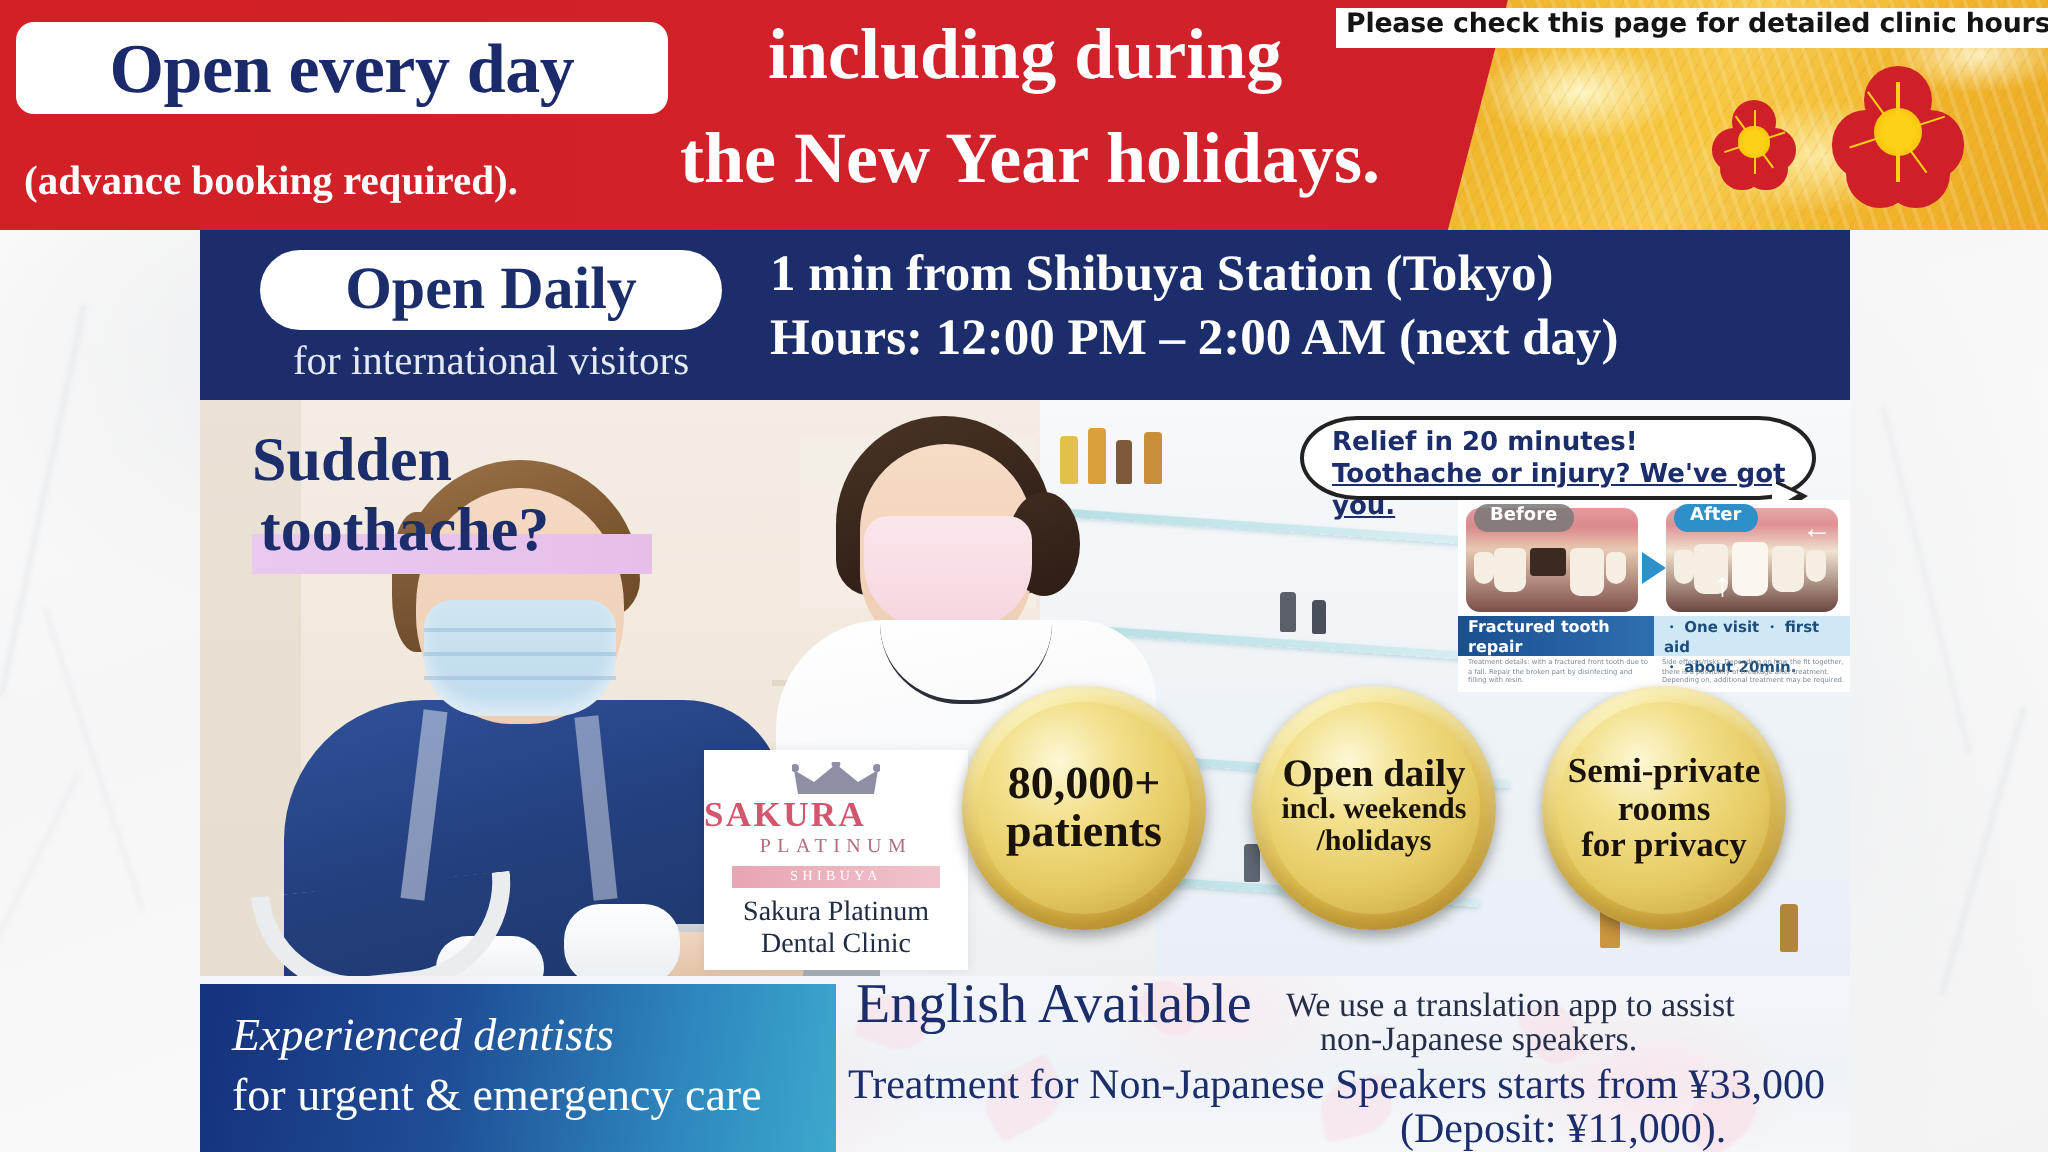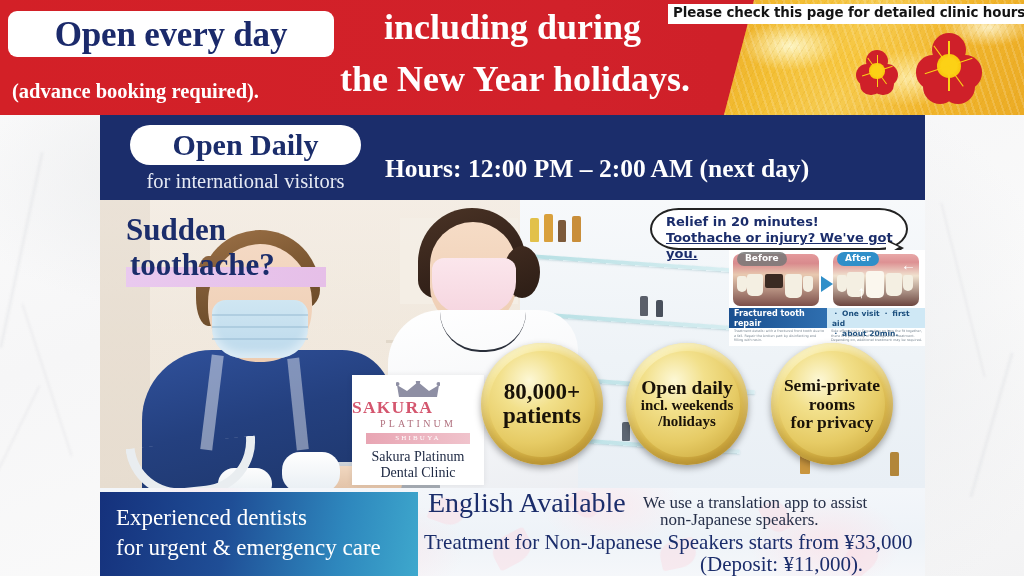--- a/index.html
+++ b/index.html
@@ -216,21 +216,21 @@
      background:
        radial-gradient(ellipse 90px 60px at 12% 30%, rgba(252,226,232,.85), rgba(255,255,255,0) 70%),
        radial-gradient(ellipse 120px 70px at 34% 70%, rgba(249,231,236,.8), rgba(255,255,255,0) 70%),
        radial-gradient(ellipse 100px 60px at 62% 20%, rgba(250,232,237,.75), rgba(255,255,255,0) 70%),
        radial-gradient(ellipse 110px 66px at 88% 62%, rgba(251,228,234,.8), rgba(255,255,255,0) 70%),
        linear-gradient(180deg,#f3f6fa 0%,#eef3f8 55%,#f5f7fa 100%); }
   .petal-bg { position:absolute; border-radius:50% 10% 50% 10%; background:rgba(250,219,228,.5); filter:blur(.6px); }
 
   #exp-box { position:absolute; left:100px; top:492px; width:318px; height:84px;
      background:linear-gradient(100deg,#15317c 0%,#1f4e96 40%,#2e87bd 75%,#3ea8cd 100%); }
-  #exp-l1 { position:absolute; left:16px; top:12px; color:#fff; font-size:23px; line-height:1.22; }
+  #exp-l1 { position:absolute; left:16px; top:12px; color:#fff; font-size:23px; line-height:1.22;font-style:italic; }
   #exp-l2 { position:absolute; left:16px; top:42px; color:#fff; font-size:23px; line-height:1.22; }
 
   #eng-avail { position:absolute; left:428px; top:488px; font-size:28px; color:#1b2d6b; line-height:1.1; }
   #trans-1 { position:absolute; left:643px; top:494px; font-size:17px; color:#262f48; line-height:1.1; }
   #trans-2 { position:absolute; left:660px; top:511px; font-size:17px; color:#262f48; line-height:1.1; }
   #treat-1 { position:absolute; left:424px; top:531px; font-size:21px; color:#1b2d6b; line-height:1.12; }
   #treat-2 { position:absolute; left:700px; top:553px; font-size:21px; color:#1b2d6b; line-height:1.12; }
 </style>
 </head>
 <body>
@@ -276,20 +276,21 @@
     <div id="incl-1">including during</div>
     <div id="incl-2">the New Year holidays.</div>
     <div id="note-box">Please check this page for detailed clinic hours.</div>
   </div>
 
   <div id="navy-band">
     <div id="open-daily-pill">
       <span>Open Daily</span>
     </div>
     <div id="intl-visitors">for international visitors</div>
+    <div id="hdr-line1">1 min from Shibuya Station (Tokyo)</div>
     <div id="hdr-line2">Hours: 12:00 PM – 2:00 AM (next day)</div>
   </div>
 
   <div id="photo-area">
 
     <div id="clinic-bg"></div>
     <div id="shelf-bg"></div>
 
     <div class="glass-shelf" style="left:422px;top:62px;width:240px;transform:rotate(4deg);"></div>
     <div class="glass-shelf" style="left:422px;top:120px;width:250px;transform:rotate(4deg);"></div>

